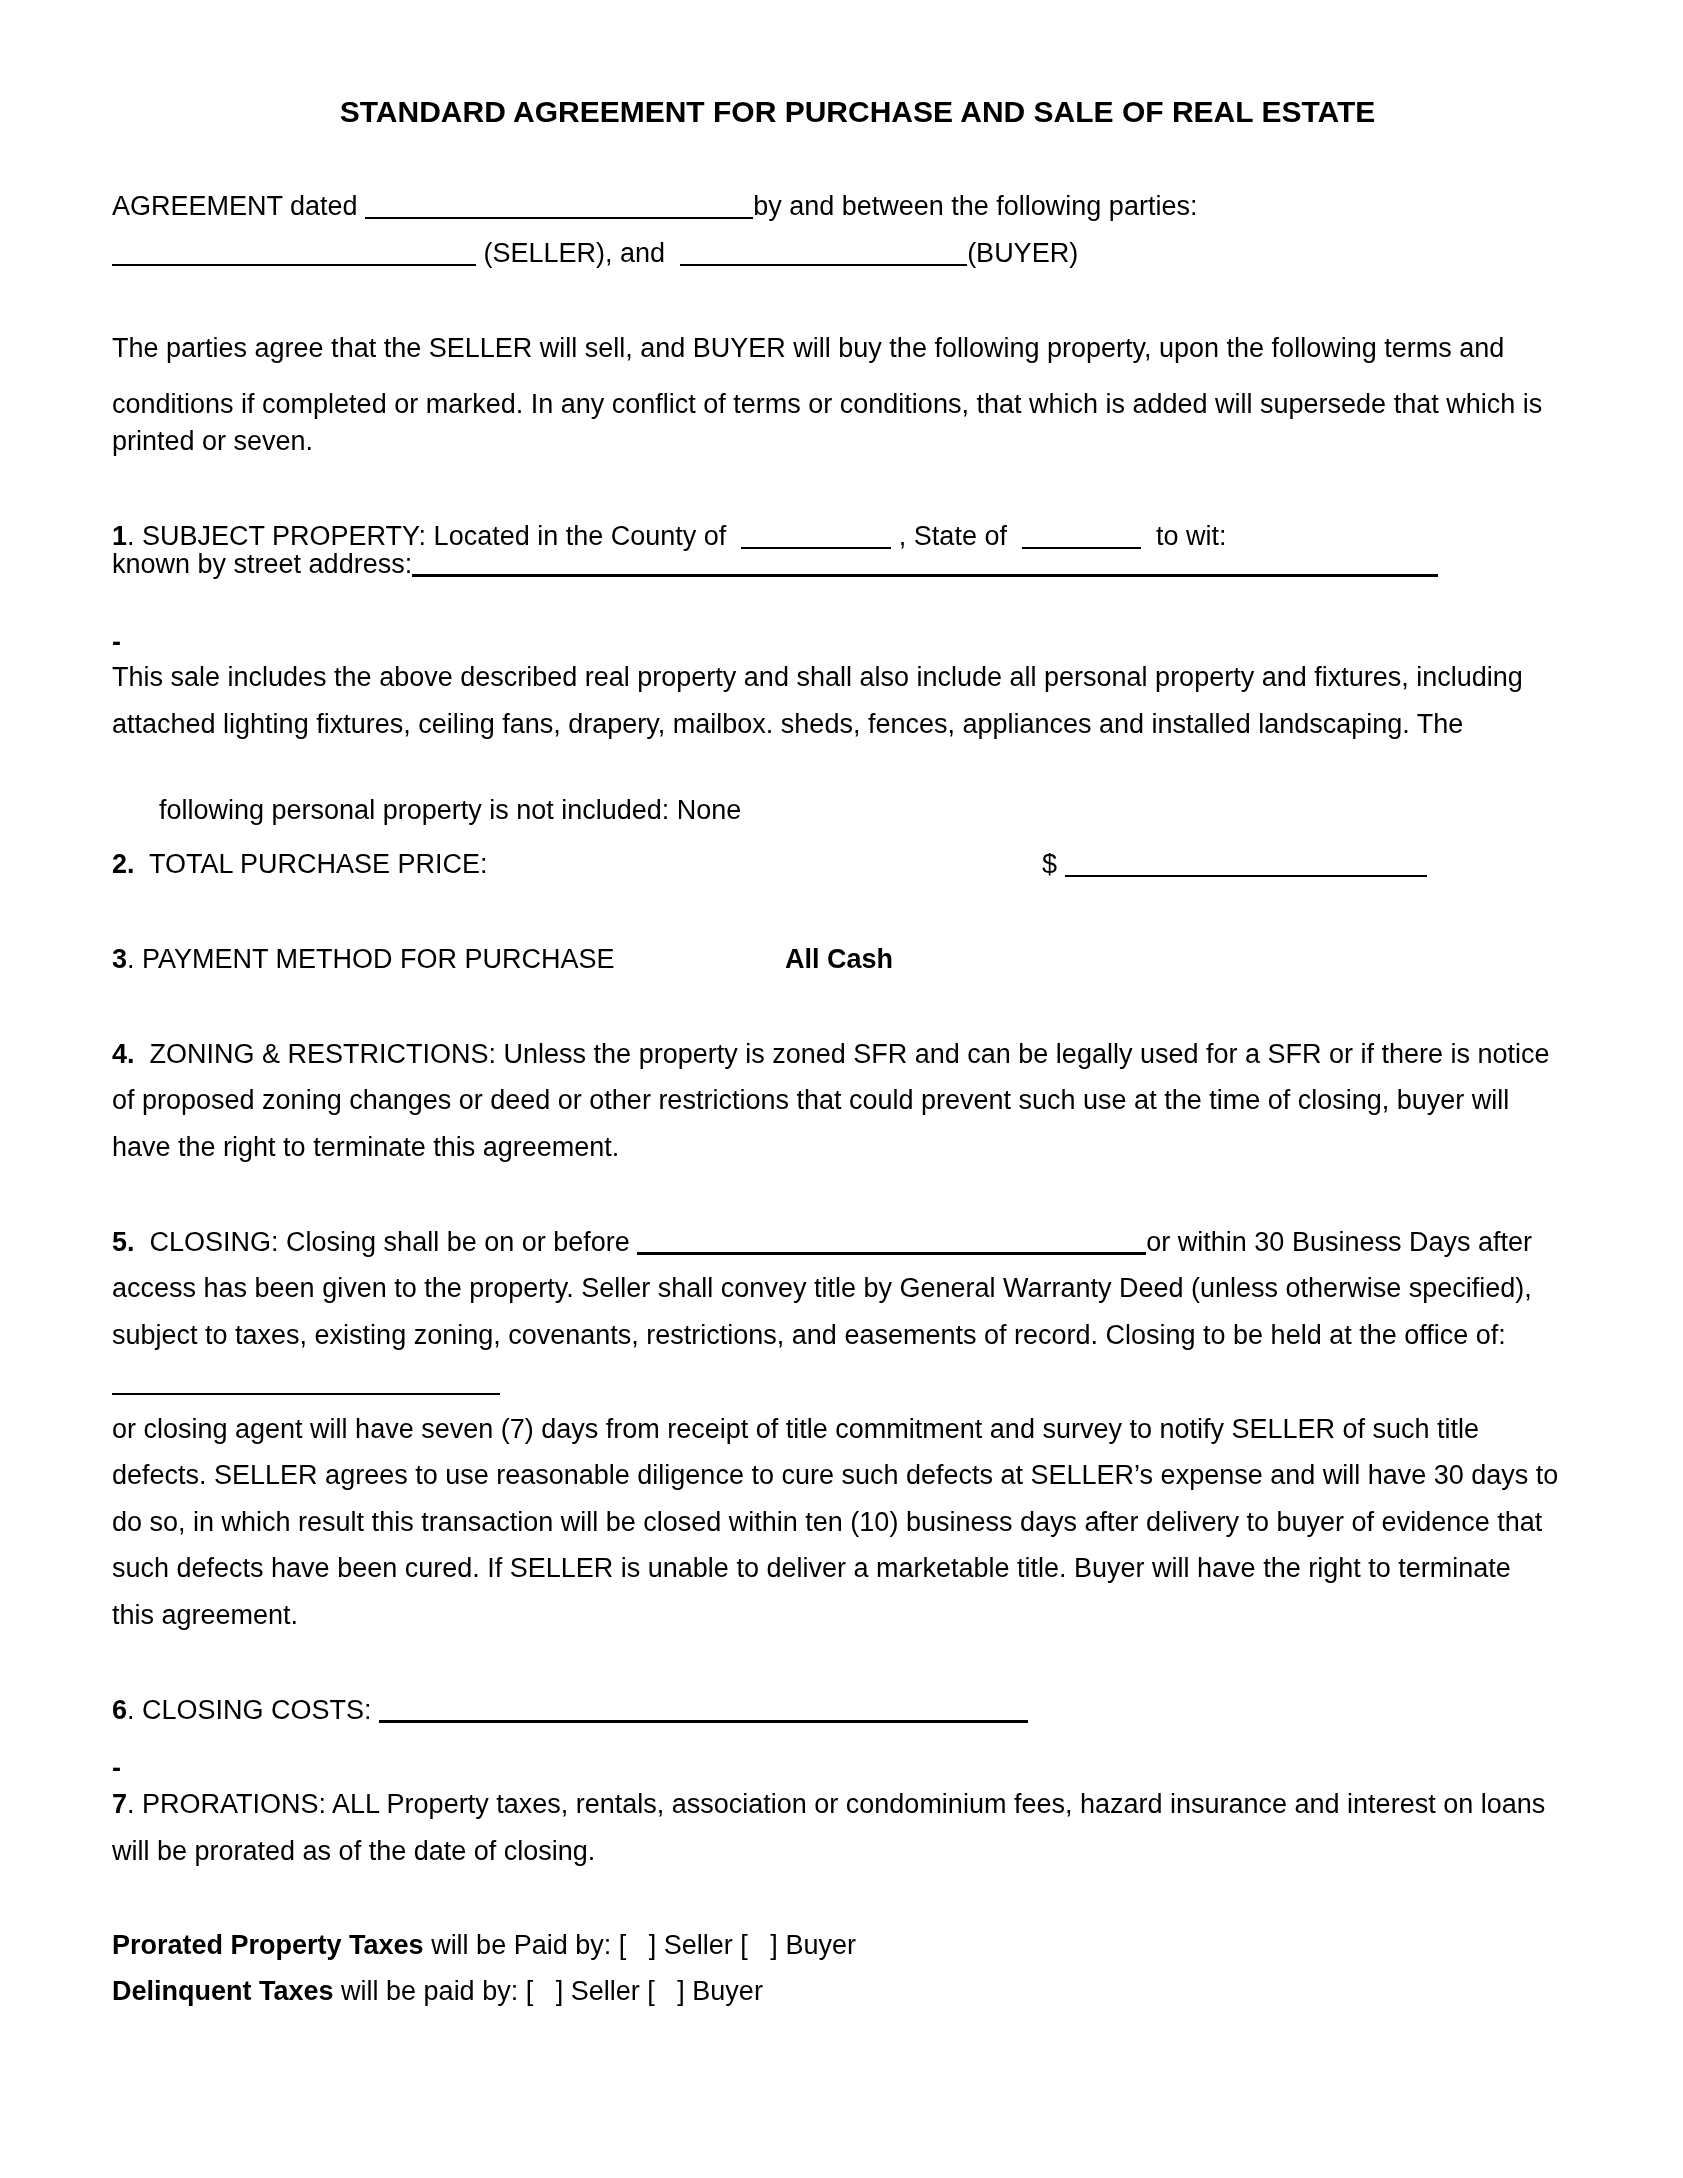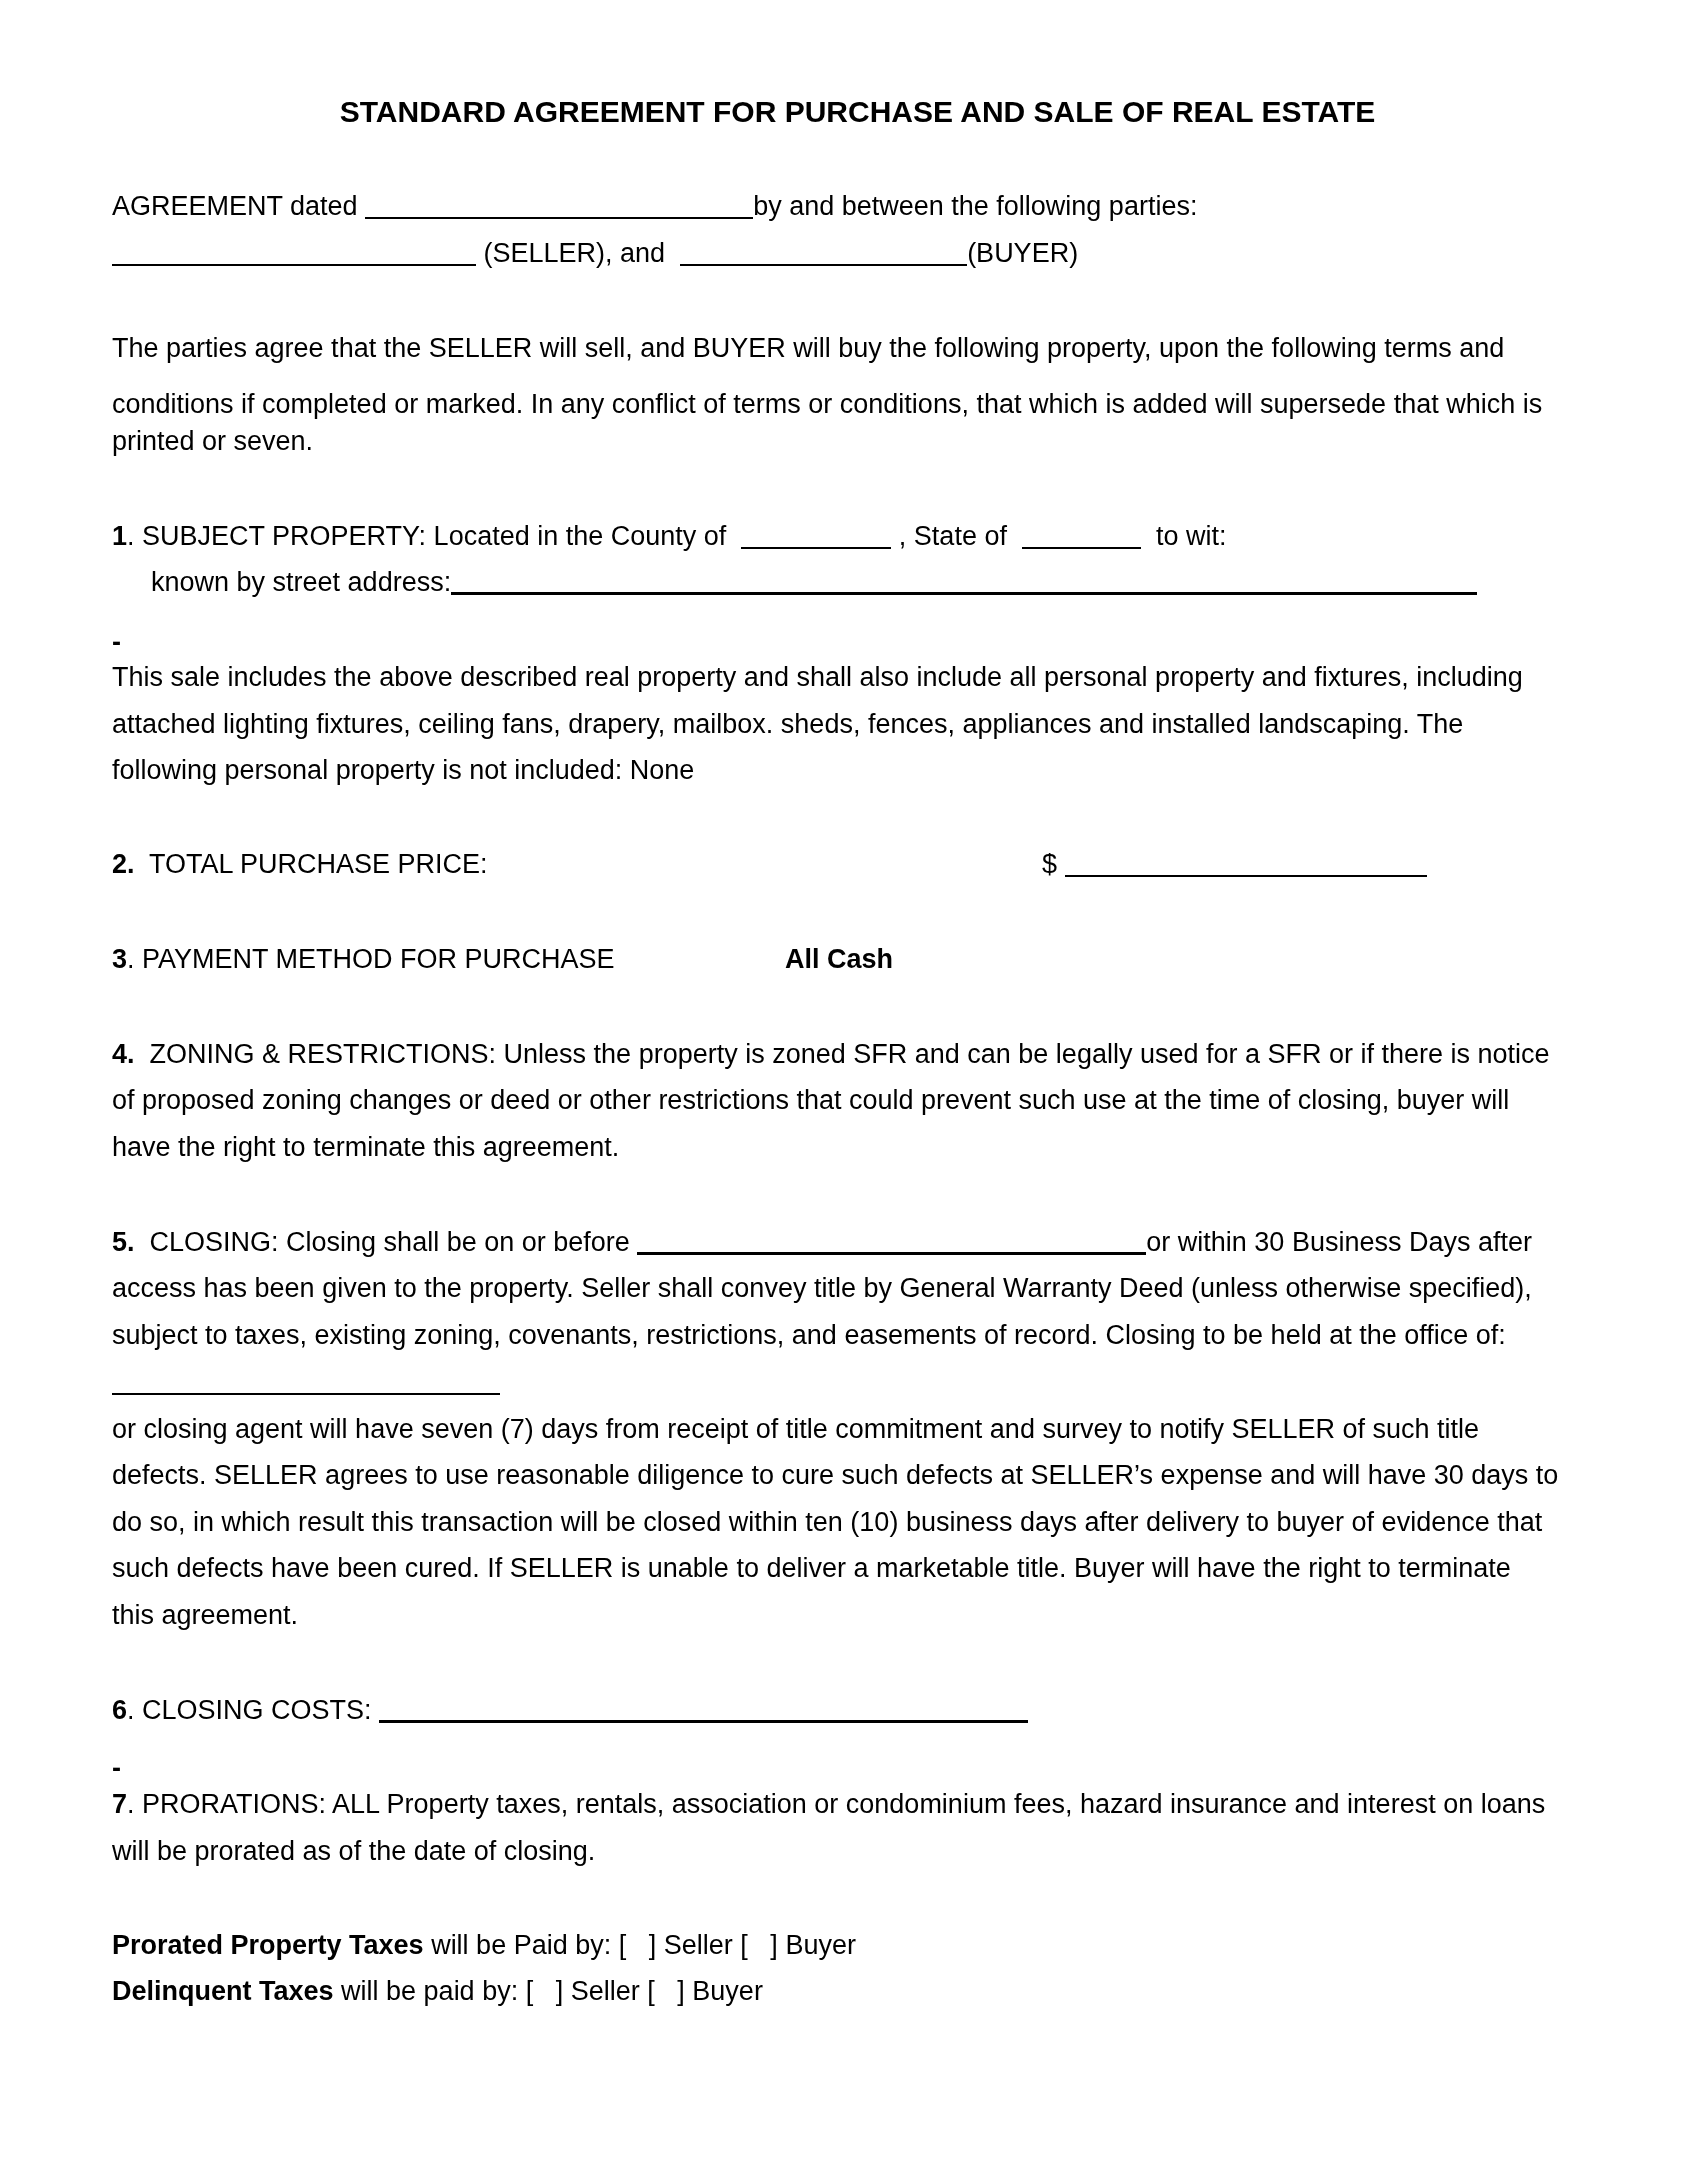--- a/index.html
+++ b/index.html
@@ -37,27 +37,27 @@
 <div class="line" style="top:378px;margin-top:10px;">conditions if completed or marked. In any conflict of terms or conditions, that which is added will supersede that which is</div>
 <div class="line" style="top:425px;">printed or seven.</div>
 
 <div class="line" style="top:520px;text-align:right;">
   <b>1</b><span>.  SUBJECT PROPERTY:  Located in the County of</span>
   &nbsp;<span class="blank" style="width:150px;"></span>
   <span>, State of</span>
   &nbsp;<span class="blank" style="width:119px;"></span>
   &nbsp;<span>to wit:</span>
 </div>
-<div class="line" style="top:566px;margin-left:39px;">
+<div class="line" style="top:548px;">
   <span>known by street address:</span><span class="blank thick" style="width:1026px;"></span>
 </div>
 <div class="dash" style="top:632px;">-</div>
 <div class="line" style="top:661px;">This sale includes the above described real property and shall also include all personal property and fixtures, including</div>
 <div class="line" style="top:708px;">attached lighting fixtures, ceiling fans, drapery, mailbox. sheds, fences, appliances and installed landscaping. The</div>
-<div class="line" style="top:754px;">following personal property is not included:  None</div>
+<div class="line" style="top:794px;margin-left:47px;">following personal property is not included:  None</div>
 
 <div class="line" style="top:848px;">
   <b>2.</b>&nbsp;
   <span>TOTAL PURCHASE PRICE:</span>
 </div>
 <div class="line" style="top:848px; left:1042px;">
   <span>$</span>
   <span class="blank" style="width:362px;"></span>
 </div>
 

